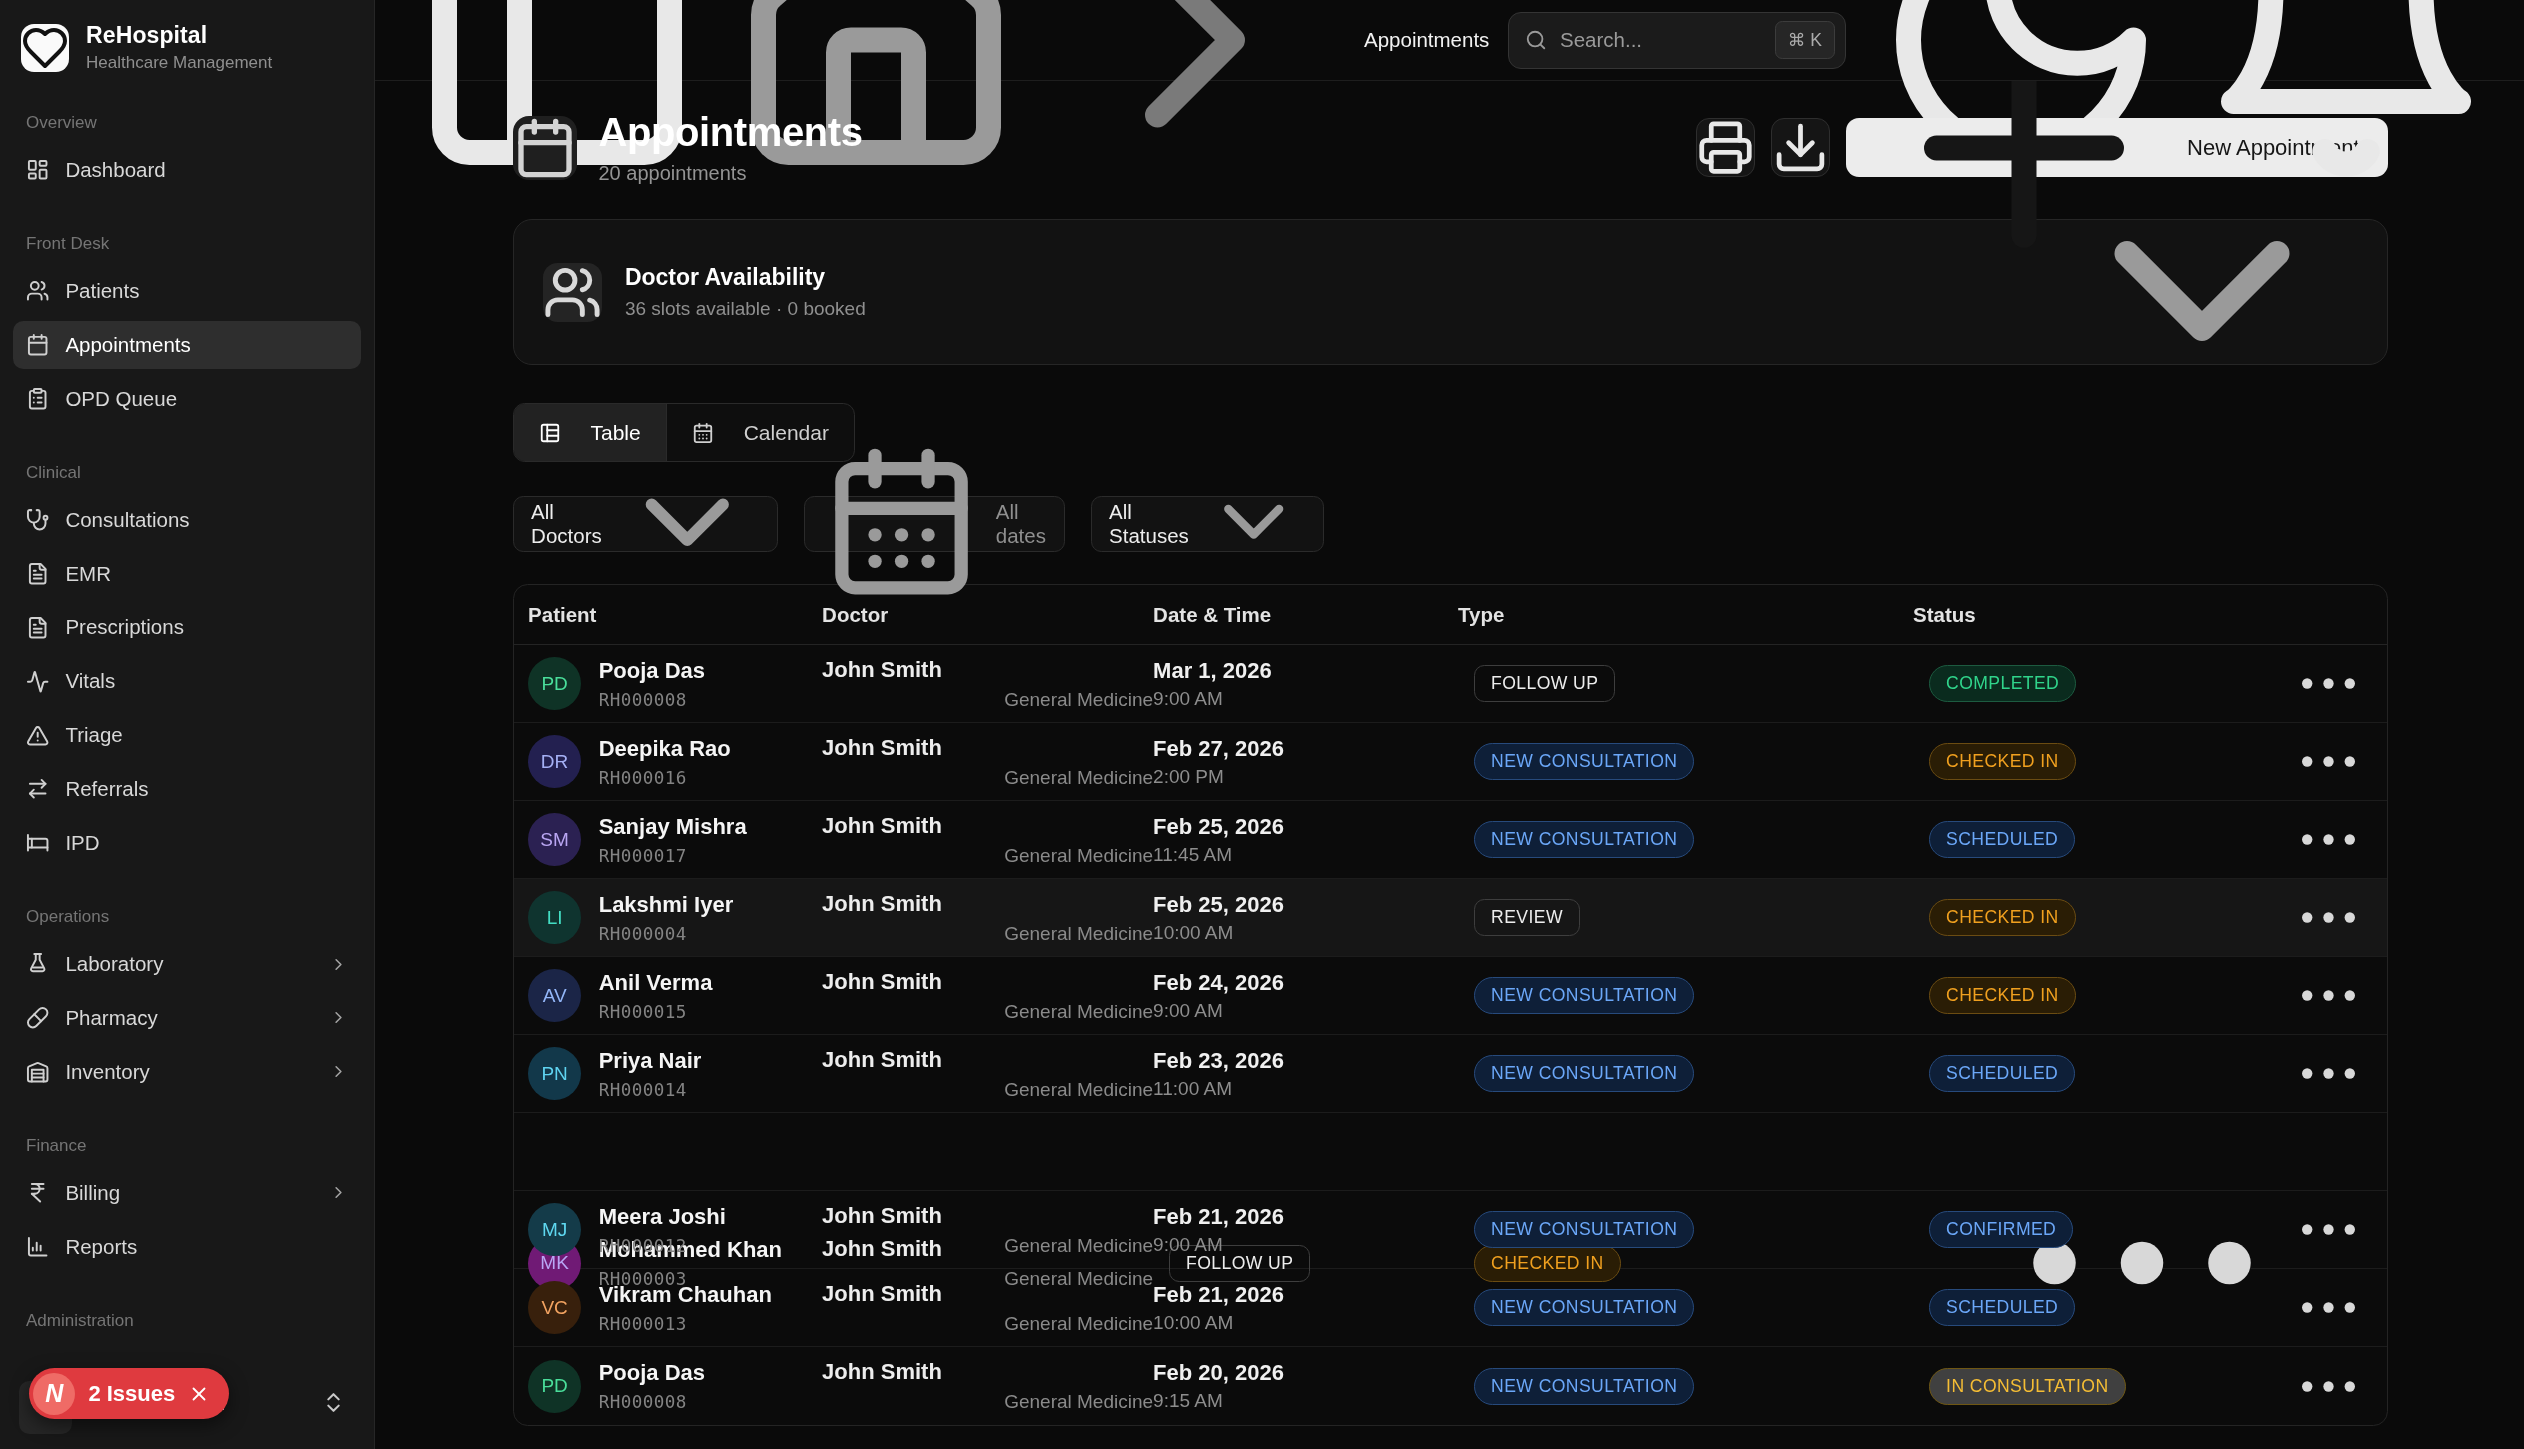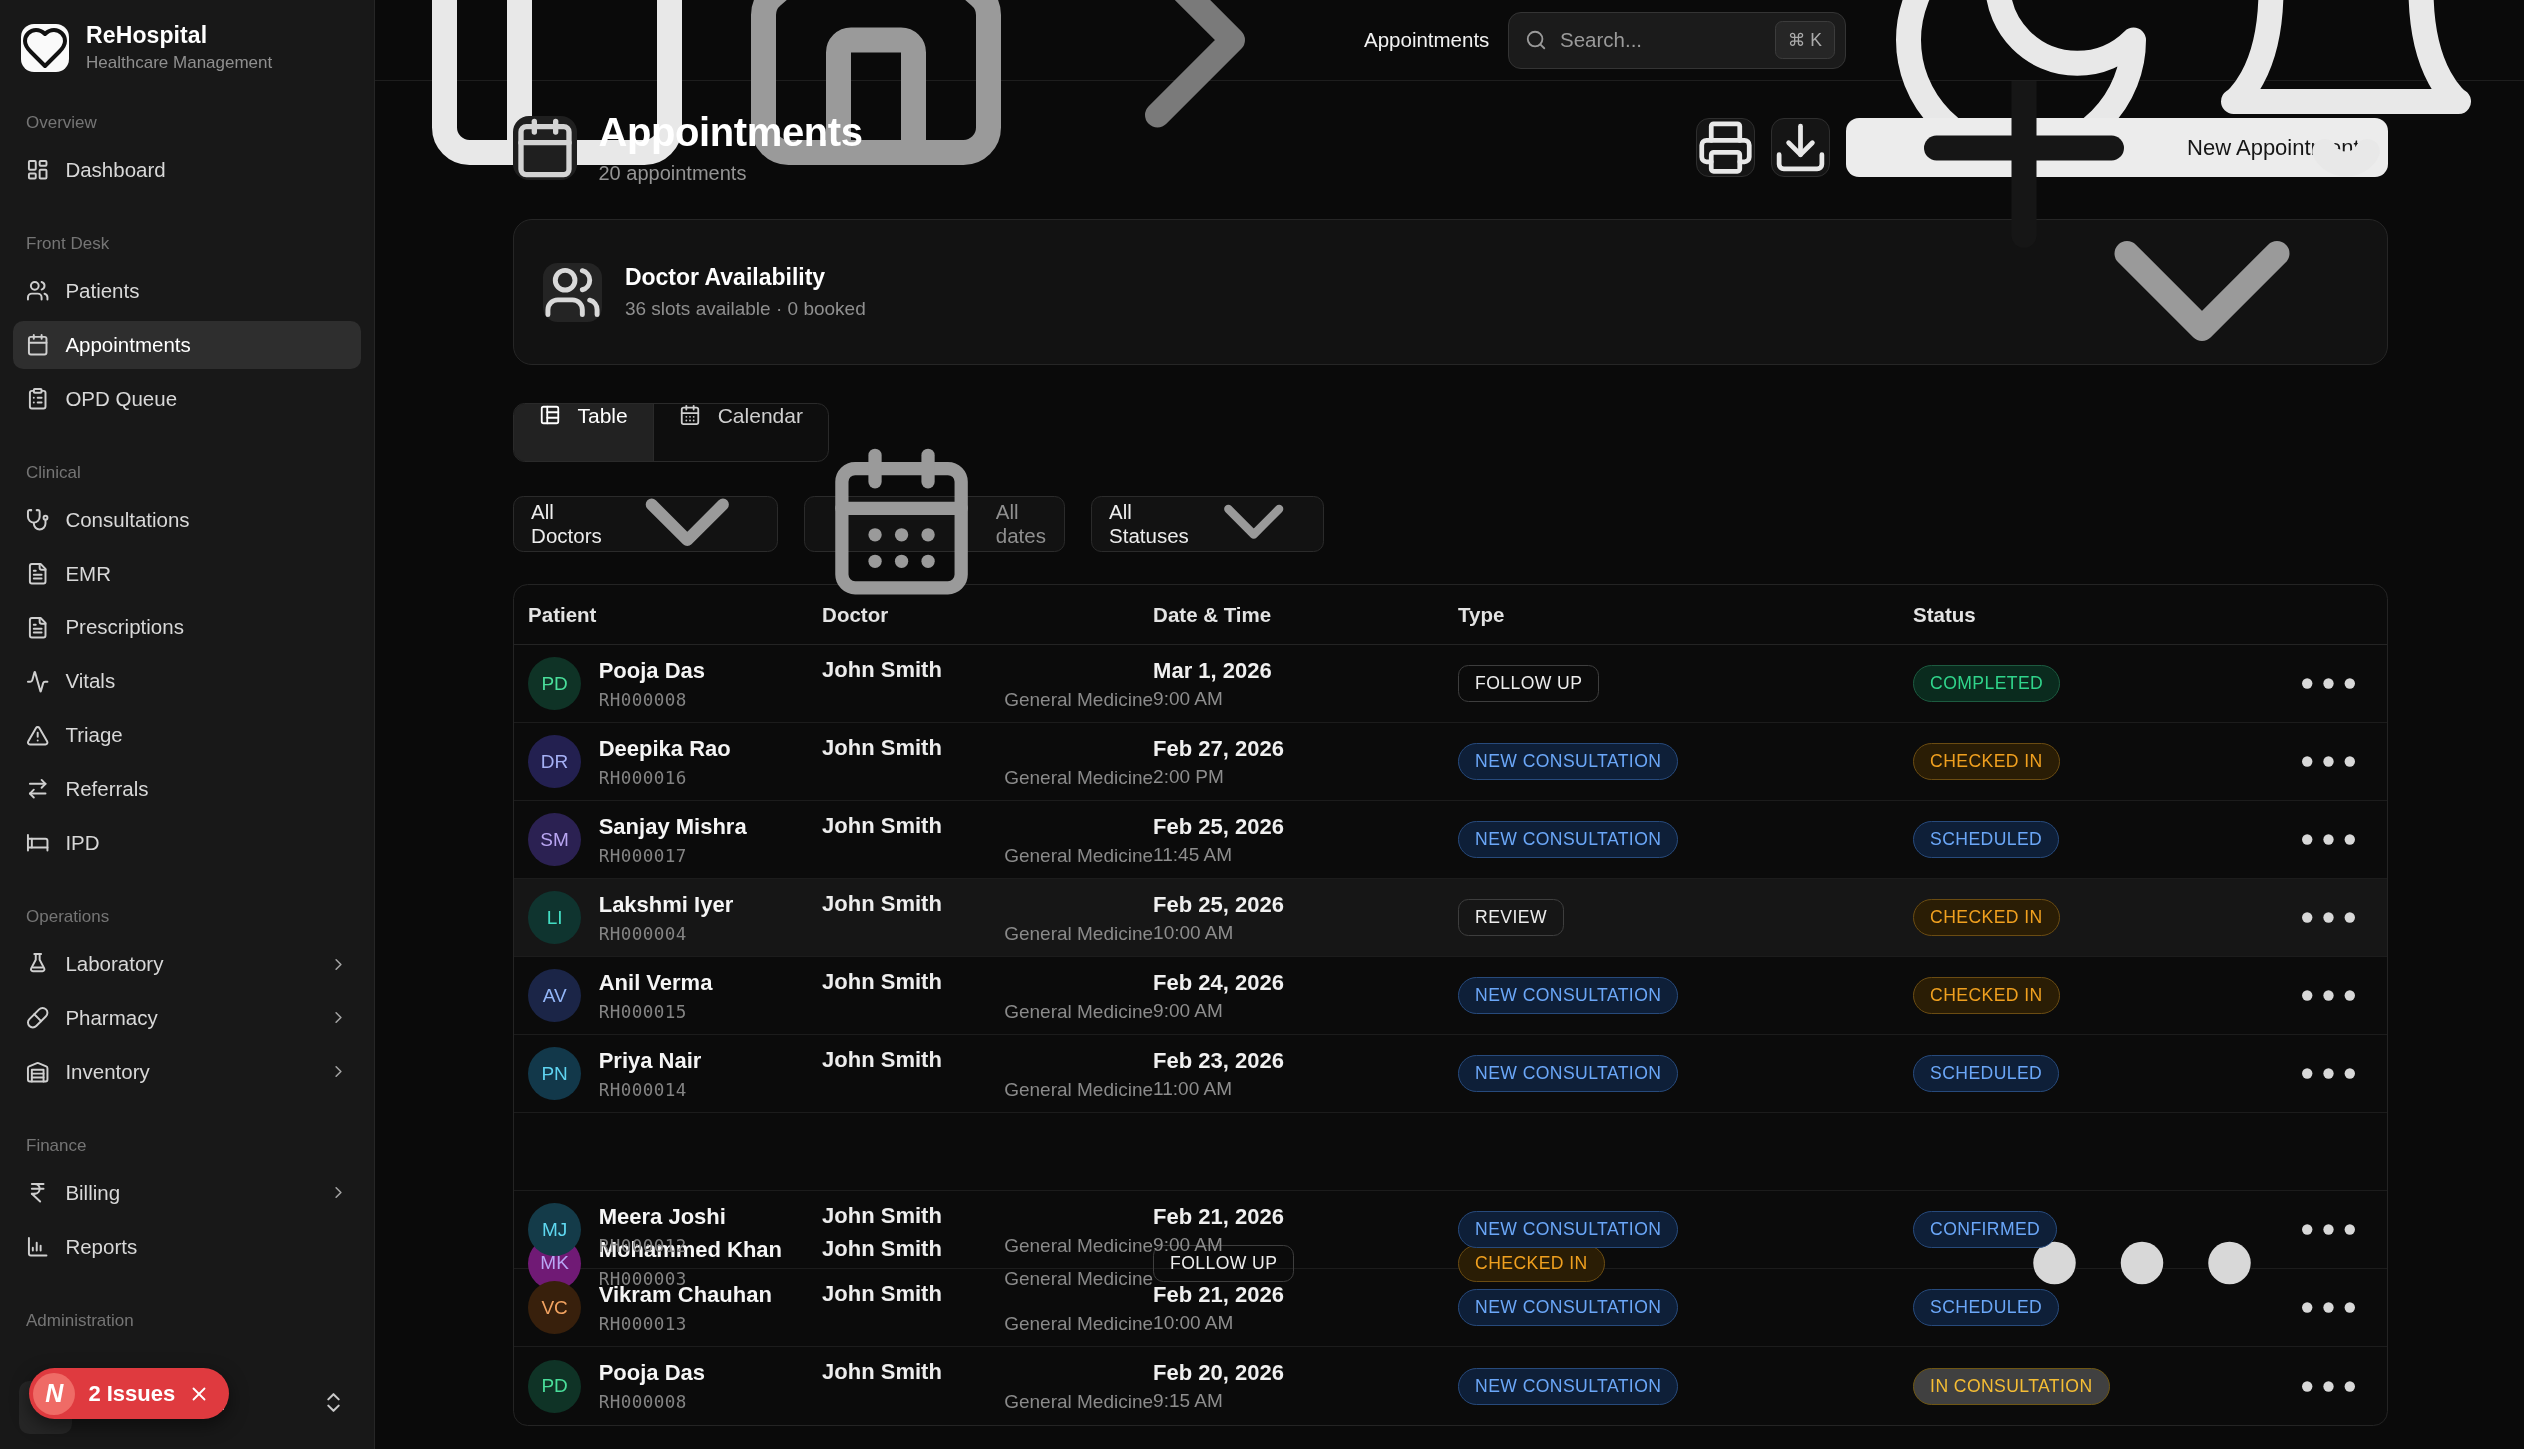--- a/index.html
+++ b/index.html
@@ -74,21 +74,21 @@
 
   .avail-card { background:#121212; border:0.7px solid #262626; border-radius:19px; height:146px; display:flex; align-items:center; padding:0 35px 0 29px; margin-bottom:38px; cursor:pointer; }
   .av-iconbox { width:59px; height:59px; background:#242424; border-radius:14.6px; display:flex; align-items:center; justify-content:center; color:#d9d9d9; margin-right:23.4px; }
   .av-iconbox svg { width:28px; height:28px; }
   .av-title { font-size:23px; font-weight:700; color:#fff; }
   .av-sub { font-size:19px; color:#8f8f8f; margin-top:7.3px; }
   .av-chev { margin-left:auto; color:#9a9a9a; }
   .av-chev svg { width:25px; height:25px; }
 
   .view-tabs { display:inline-flex; background:#0e0e0e; border:0.7px solid #2a2a2a; border-radius:11.7px; overflow:hidden; margin-bottom:34px; }
-  .vtab { display:flex; align-items:flex-start; gap:17px; height:57px; padding:0 25px; font-size:21px; color:#cfcfcf; cursor:pointer; border-right:0.7px solid #2a2a2a; }
+  .vtab { display:flex; align-items:center; gap:30px; height:57px; padding:0 25px; font-size:21px; color:#cfcfcf; cursor:pointer; border-right:0.7px solid #2a2a2a; }
   .vtab:last-child { border-right:none; }
   .vtab svg { width:22px; height:22px; }
   .vtab.active { background:#222222; color:#ffffff; }
 
   .filters { display:flex; gap:26px; margin-bottom:32px; }
   .filter { height:56px; background:#121212; border:0.7px solid #2b2b2b; border-radius:10.3px; display:flex; align-items:center; gap:14.6px; padding:0 17.6px; font-size:20.5px; color:#ededed; cursor:pointer; }
   .filter .f-chev { margin-left:auto; color:#9a9a9a; }
   .filter .f-chev svg { width:19px; height:19px; }
   .filter .f-cal { color:#9a9a9a; }
   .filter .f-cal svg { width:22px; height:22px; }
@@ -106,21 +106,21 @@
   .t-row:last-child { border-bottom:none; }
   .t-row.hl { background:#161616; }
   .cell-patient { display:flex; align-items:center; gap:17.6px; }
   .avatar { width:53px; height:53px; border-radius:50%; display:flex; align-items:center; justify-content:center; font-size:19px; font-weight:500; flex:none; }
   .p-name { font-size:22px; font-weight:600; color:#f5f5f5; }
   .p-id { font-size:17.6px; color:#838383; font-family:"DejaVu Sans Mono",monospace; margin-top:5.9px; letter-spacing:0.4px; }
   .d-name { font-size:22px; font-weight:600; color:#ededed; }
   .d-dept { font-size:19px; color:#8a8a8a; margin-top:5.9px;text-align:right; }
   .dt-date { font-size:22px; font-weight:600; color:#f0f0f0; }
   .dt-time { font-size:19px; color:#8d8d8d; margin-top:4px; }
-  .badge { display:inline-flex; align-items:center; height:37px; padding:12px 16px; font-size:17.6px; font-weight:500; letter-spacing:0.4px; border-radius:732px; white-space:nowrap; }
+  .badge { display:inline-flex; align-items:center; height:37px; padding:12px 16px; font-size:17.6px; font-weight:500; letter-spacing:0.4px; border-radius:732px; white-space:nowrap;margin-left:16px; }
   .badge.outline { border:1.5px solid #3e3e3e; color:#ededed; background:transparent; border-radius:10.3px; }
   .badge.blue { color:#6ba7f8; background:#0e1f38; border:1.5px solid #274a7c; }
   .badge.green { color:#30d48b; background:#0a2b1e; border:1.5px solid #1d5b40; }
   .badge.amber { color:#f0a01f; background:#2a1d05; border:1.5px solid #6b4c12; }
   .badge.gold { color:#f5bd34; background:#404040; border:1.5px solid #6f5713; }
   .row-menu { justify-self:end; color:#d8d8d8; }
   .row-menu svg { width:26px; height:26px; }
 
   
   .av-green  { background:#0f3326; color:#4ade9b; }

